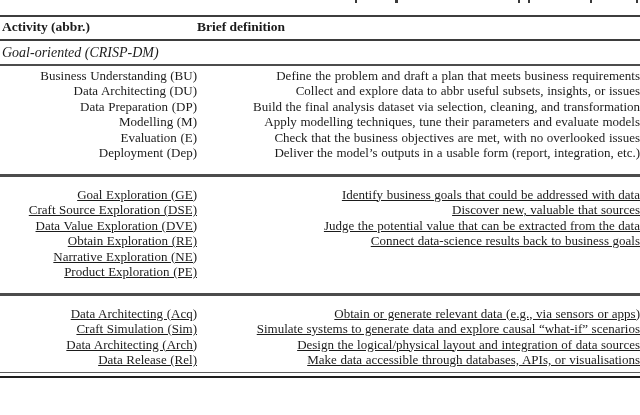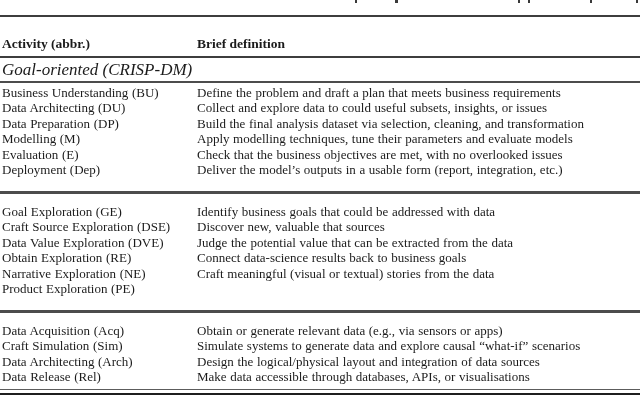--- a/index.html
+++ b/index.html
@@ -15,32 +15,32 @@
   .caption-clip { position: absolute; top: 0; left: 0; width: 640px; height: 4px; }
   .speck { position: absolute; top: 0; height: 3px; background: #3a3a3a; display: block; }
 
   .topgap { height: 15px; }
 
   .rule { width: 640px; }
   .rule.thick { height: 2px; background: #3d3d3d; }
   .rule.thin  { height: 1.5px; background: #4c4c4c; }
   .rule.pre-section { margin-top: 13px; }
 
-  .hrow { display: flex; padding: 19px 0 4px 0; }
+  .hrow { display: flex; padding: 2px 0 4px 0; }
   .c1 { flex: 0 0 197px; box-sizing: border-box; padding-left: 2px; white-space: nowrap; }
   .c2 { flex: 1; white-space: nowrap; }
   .bold-head { font-weight: bold; font-size: 13.5px; line-height: 16px; }
 
   .section-title {
-    font-style: italic; font-size: 17px; line-height: 16px;
+    font-style: italic; font-size: 14px; line-height: 16px;
     padding: 4px 0 3px 2px;
   }
 
-  .rows { padding-top: 2px; }
-  .rows.later { padding-top: 10px; }
+  .rows { padding-top: 2px; text-align: right; }
+  .rows.later { padding-top: 10px; text-decoration: underline; }
   .row { display: flex; font-size: 13px; line-height: 15.5px; word-spacing: 0.35px; }
 
   .bottom-double {
     margin-top: 4px;
     height: 3px;
     border-top: 1.2px solid #5c5c5c;
     border-bottom: 2.6px solid #1f1f1f;
     width: 640px;
   }
 </style>
@@ -72,21 +72,21 @@
   <div>
     <div class="section-title">Goal-oriented (CRISP-DM)</div>
     <div class="rule thin"></div>
     <div class="rows">
       <div class="row">
         <div class="c1">Business Understanding (BU)</div>
         <div class="c2">Define the problem and draft a plan that meets business requirements</div>
       </div>
       <div class="row">
         <div class="c1">Data Architecting (DU)</div>
-        <div class="c2">Collect and explore data to could useful subsets, insights, or issues</div>
+        <div class="c2">Collect and explore data to abbr useful subsets, insights, or issues</div>
       </div>
       <div class="row">
         <div class="c1">Data Preparation (DP)</div>
         <div class="c2">Build the final analysis dataset via selection, cleaning, and transformation</div>
       </div>
       <div class="row">
         <div class="c1">Modelling (M)</div>
         <div class="c2">Apply modelling techniques, tune their parameters and evaluate models</div>
       </div>
       <div class="row">
@@ -115,34 +115,33 @@
       <div class="row">
         <div class="c1">Data Value Exploration (DVE)</div>
         <div class="c2">Judge the potential value that can be extracted from the data</div>
       </div>
       <div class="row">
         <div class="c1">Obtain Exploration (RE)</div>
         <div class="c2">Connect data-science results back to business goals</div>
       </div>
       <div class="row">
         <div class="c1">Narrative Exploration (NE)</div>
-        <div class="c2">Craft meaningful (visual or textual) stories from the data</div>
       </div>
       <div class="row">
         <div class="c1">Product Exploration (PE)</div>
       </div>
     </div>
   </div>
 
   <div>
     <div class="rule thin pre-section"></div>
     <div class="rule thin"></div>
     <div class="rows later">
       <div class="row">
-        <div class="c1">Data Acquisition (Acq)</div>
+        <div class="c1">Data Architecting (Acq)</div>
         <div class="c2">Obtain or generate relevant data (e.g., via sensors or apps)</div>
       </div>
       <div class="row">
         <div class="c1">Craft Simulation (Sim)</div>
         <div class="c2">Simulate systems to generate data and explore causal “what-if” scenarios</div>
       </div>
       <div class="row">
         <div class="c1">Data Architecting (Arch)</div>
         <div class="c2">Design the logical/physical layout and integration of data sources</div>
       </div>

